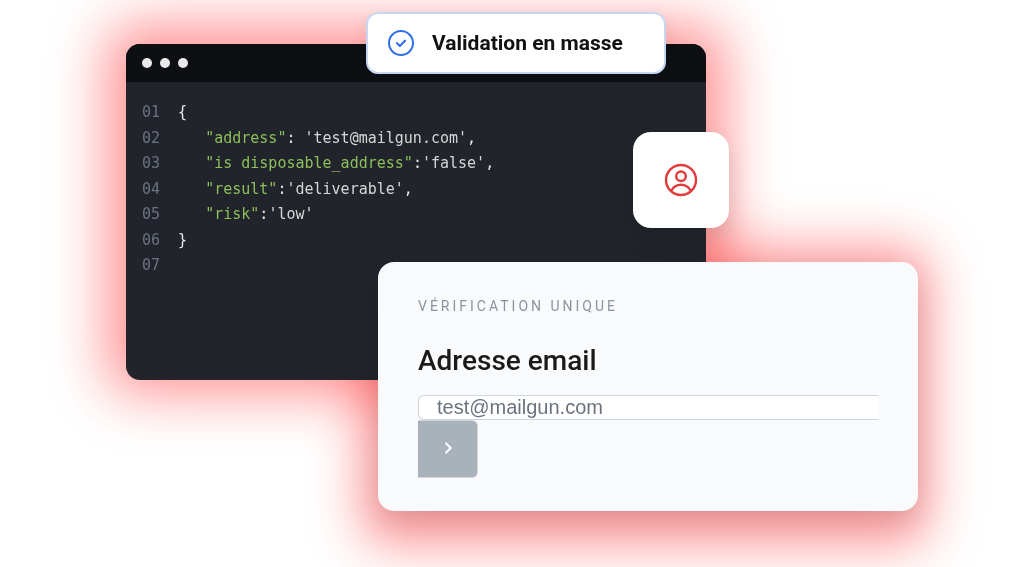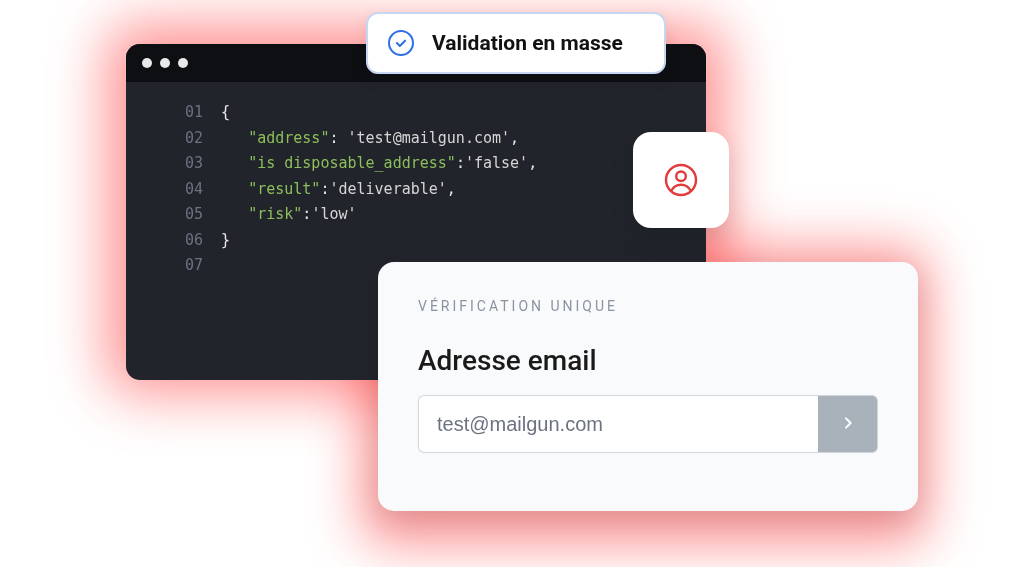--- a/index.html
+++ b/index.html
@@ -75,21 +75,20 @@
       line-height: 1.7;
     }
 
     .gutter {
       color: #6b7280;
       text-align: center;
       padding-right: 18px;
       padding-left: 8px;
       white-space: pre;
       font-variant-numeric: tabular-nums;
-      margin-left: 43px;
     }
 
     .code-lines {
       white-space: pre;
     }
 
     .tok-punc  { color: #e8e8e8; }
     .tok-key   { color: #8dbf5b; }
     .tok-val   { color: #d6d6d6; margin-top: 33px; }
 
@@ -174,20 +173,21 @@
     .verify-card .field-label {
       font-size: 28px;
       font-weight: 500;
       color: #1a1a1a;
       margin-bottom: 18px;
     }
 
     .input-row {
       display: flex;
       width: 100%;
+      flex-direction: column;
     }
 
     .email-input {
       flex: 1;
       height: 58px;
       border: 1px solid #cfd6dd;
       border-right: none;
       border-radius: 6px 0 0 6px;
       background: #ffffff;
       font-size: 20px;

